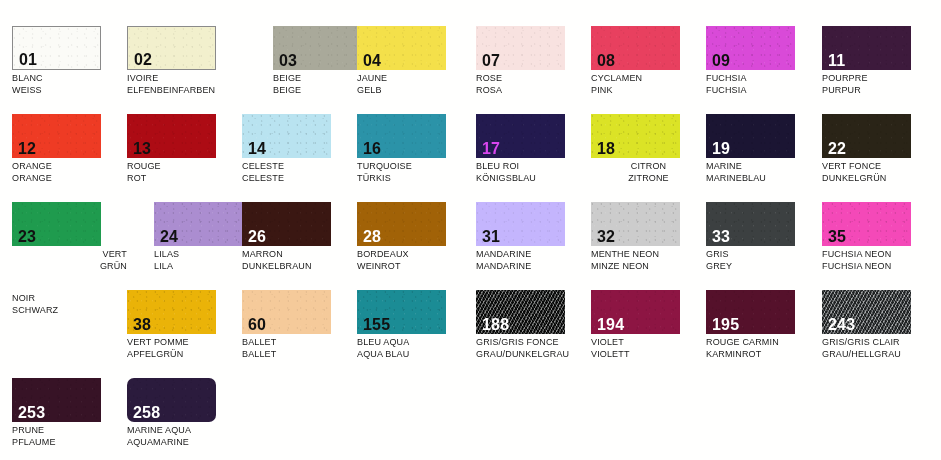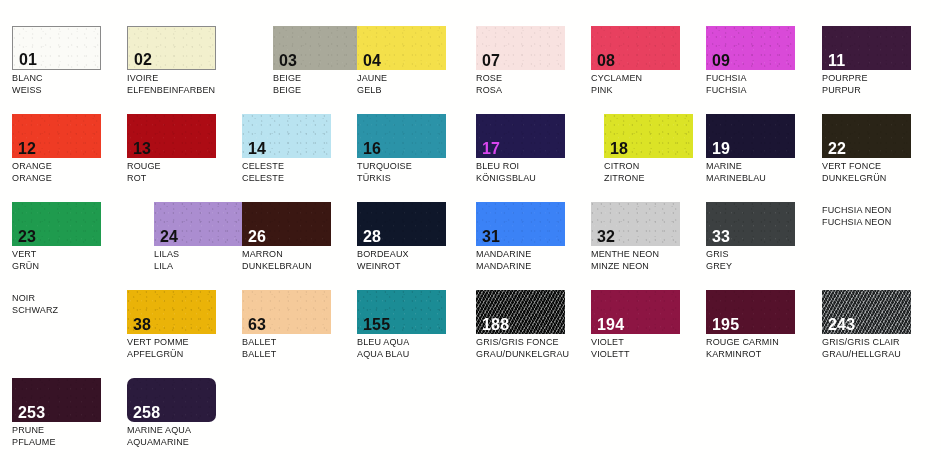--- a/index.html
+++ b/index.html
@@ -207,21 +207,21 @@
     <div class="swatch-cell" style="left: 476px; top: 114px;">
       <div class="swatch-chip" style="background: rgb(35, 26, 79);">
         <div class="chip-noise"></div>
         <span class="chip-number" style="color: #d946ef;">17</span>
       </div>
       <div class="swatch-labels">
         <span class="label-fr">BLEU ROI</span>
         <span class="label-de">KÖNIGSBLAU</span>
       </div>
     </div>
-    <div class="swatch-cell" style="left: 604px; top: 114px;">
+    <div class="swatch-cell" style="left: 591px; top: 114px; text-align: center;">
       <div class="swatch-chip" style="background: rgb(219, 227, 38);">
         <div class="chip-noise" style="opacity: 0.2;"></div>
         <span class="chip-number" style="color: rgb(17, 17, 17);">18</span>
       </div>
       <div class="swatch-labels">
         <span class="label-fr">CITRON</span>
         <span class="label-de">ZITRONE</span>
       </div>
     </div>
     <div class="swatch-cell" style="left: 706px; top: 114px;">
@@ -237,21 +237,21 @@
     <div class="swatch-cell" style="left: 822px; top: 114px;">
       <div class="swatch-chip" style="background: rgb(42, 36, 23);">
         <div class="chip-noise"></div>
         <span class="chip-number" style="color: rgb(255, 255, 255);">22</span>
       </div>
       <div class="swatch-labels">
         <span class="label-fr">VERT FONCE</span>
         <span class="label-de">DUNKELGRÜN</span>
       </div>
     </div>
-    <div class="swatch-cell" style="left: 12px; top: 202px;">
+    <div class="swatch-cell" style="left: 12px; top: 202px; text-align: right;">
       <div class="swatch-chip" style="background: rgb(31, 155, 78);">
         <div class="chip-noise"></div>
         <span class="chip-number" style="color: rgb(17, 17, 17);">23</span>
       </div>
       <div class="swatch-labels">
         <span class="label-fr">VERT</span>
         <span class="label-de">GRÜN</span>
       </div>
     </div>
     <div class="swatch-cell" style="left: 127px; top: 202px; margin-left: 27px;">
@@ -268,31 +268,31 @@
       <div class="swatch-chip" style="background: rgb(58, 23, 18);">
         <div class="chip-noise"></div>
         <span class="chip-number" style="color: rgb(255, 255, 255);">26</span>
       </div>
       <div class="swatch-labels">
         <span class="label-fr">MARRON</span>
         <span class="label-de">DUNKELBRAUN</span>
       </div>
     </div>
     <div class="swatch-cell" style="left: 357px; top: 202px;">
-      <div class="swatch-chip" style="background: #0f172a;">
+      <div class="swatch-chip" style="background: #a16207;">
         <div class="chip-noise"></div>
         <span class="chip-number" style="color: rgb(255, 255, 255);">28</span>
       </div>
       <div class="swatch-labels">
         <span class="label-fr">BORDEAUX</span>
         <span class="label-de">WEINROT</span>
       </div>
     </div>
     <div class="swatch-cell" style="left: 476px; top: 202px;">
-      <div class="swatch-chip" style="background: #3b82f6;">
+      <div class="swatch-chip" style="background: #c4b5fd;">
         <div class="chip-noise"></div>
         <span class="chip-number" style="color: rgb(17, 17, 17);">31</span>
       </div>
       <div class="swatch-labels">
         <span class="label-fr">MANDARINE</span>
         <span class="label-de">MANDARINE</span>
       </div>
     </div>
     <div class="swatch-cell" style="left: 591px; top: 202px;">
       <div class="swatch-chip" style="background: rgb(204, 204, 204);">
@@ -308,20 +308,24 @@
       <div class="swatch-chip" style="background: rgb(60, 64, 65);">
         <div class="chip-noise" style="opacity: 0.2;"></div>
         <span class="chip-number" style="color: rgb(255, 255, 255);">33</span>
       </div>
       <div class="swatch-labels">
         <span class="label-fr">GRIS</span>
         <span class="label-de">GREY</span>
       </div>
     </div>
     <div class="swatch-cell" style="left: 822px; top: 202px;">
+      <div class="swatch-chip" style="background: rgb(244, 73, 184);">
+        <div class="chip-noise" style="opacity: 0.2;"></div>
+        <span class="chip-number" style="color: rgb(17, 17, 17);">35</span>
+      </div>
       <div class="swatch-labels">
         <span class="label-fr">FUCHSIA NEON</span>
         <span class="label-de">FUCHSIA NEON</span>
       </div>
     </div>
     <div class="swatch-cell" style="left: 12px; top: 290px;">
       <div class="swatch-labels">
         <span class="label-fr">NOIR</span>
         <span class="label-de">SCHWARZ</span>
       </div>
@@ -332,21 +336,21 @@
         <span class="chip-number" style="color: rgb(17, 17, 17);">38</span>
       </div>
       <div class="swatch-labels">
         <span class="label-fr">VERT POMME</span>
         <span class="label-de">APFELGRÜN</span>
       </div>
     </div>
     <div class="swatch-cell" style="left: 242px; top: 290px;">
       <div class="swatch-chip" style="background: rgb(245, 202, 154);">
         <div class="chip-noise"></div>
-        <span class="chip-number" style="color: rgb(17, 17, 17);">63</span>
+        <span class="chip-number" style="color: rgb(17, 17, 17);">60</span>
       </div>
       <div class="swatch-labels">
         <span class="label-fr">BALLET</span>
         <span class="label-de">BALLET</span>
       </div>
     </div>
     <div class="swatch-cell" style="left: 357px; top: 290px;">
       <div class="swatch-chip" style="background: rgb(27, 140, 149);">
         <div class="chip-noise" style="opacity: 0.2;"></div>
         <span class="chip-number" style="color: rgb(17, 17, 17);">155</span>

